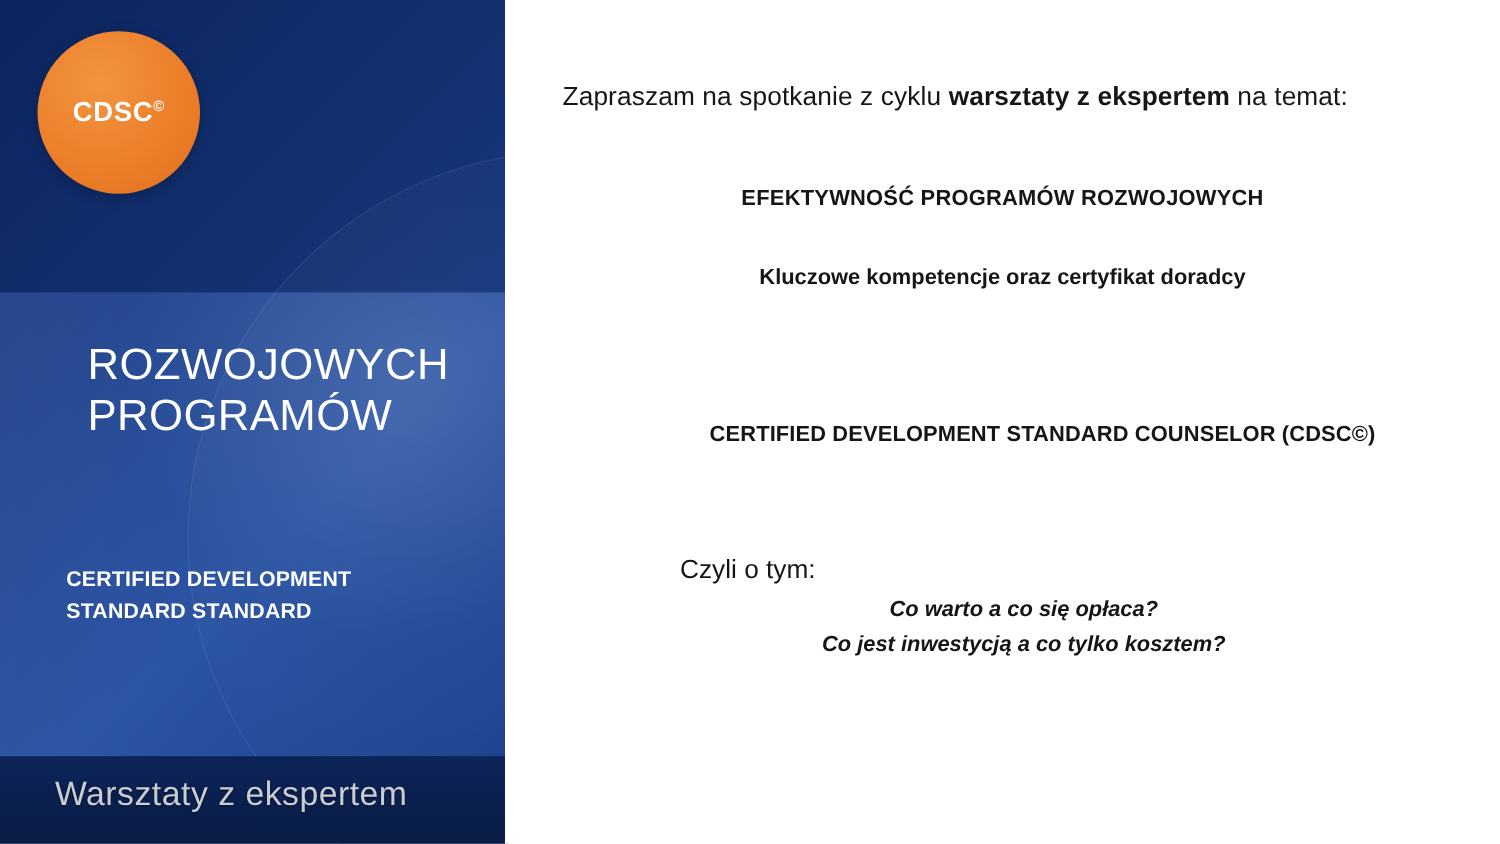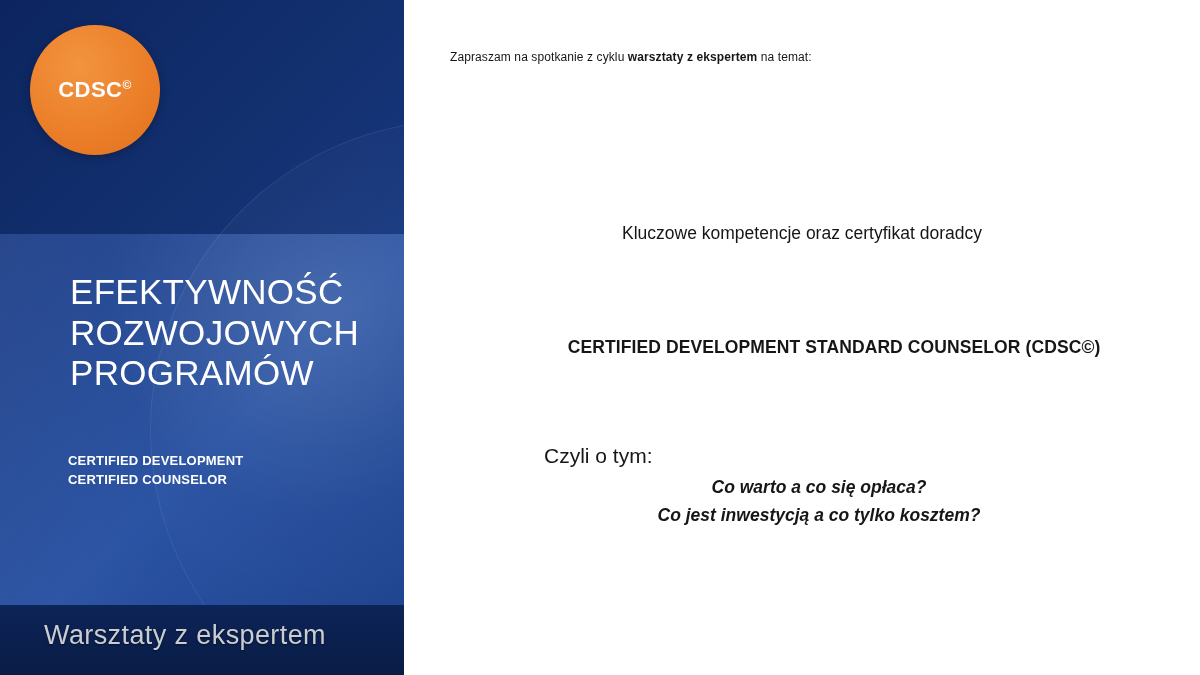--- a/index.html
+++ b/index.html
@@ -95,25 +95,25 @@
     top: 272px;
     width: 320px;
     color: #ffffff;
     font-size: 35px;
     line-height: 1.16;
     font-weight: 300;
     letter-spacing: 0.3px;
   }
   .left-subtitle {
     position: absolute;
-    left: 68px;
+    left: 53px;
     top: 452px;
     width: 300px;
     color: #ffffff;
-    font-size: 13px;
+    font-size: 17px;
     font-weight: bold;
     line-height: 1.45;
     letter-spacing: 0.2px;
   }
 
   .left-footer {
     position: absolute;
     left: 44px;
     top: 620px;
     color: #c9ccd2;
@@ -128,43 +128,44 @@
     position: relative;
     width: 796px;
     height: 675px;
     background: #ffffff;
     color: #161616;
   }
   .r-line { position: absolute; }
 
   .intro {
     left: 46px;
-    top: 50px;
-    font-size: 12px;
+    top: 66px;
+    font-size: 21px;
     letter-spacing: 0.1px;
   }
   .intro b { font-weight: bold; }
 
   .headline {
     left: 0;
     top: 148px;
     width: 796px;
     text-align: center;
     font-size: 17.5px;
     font-weight: bold;
     letter-spacing: 0.2px;
   }
 
   .desc {
     left: 0;
-    top: 220px;
+    top: 208px;
     width: 796px;
     text-align: center;
     font-size: 17.5px;
     line-height: 1.55;
+    font-weight: bold;
   }
 
   .cert {
     left: 0;
     top: 337px;
     width: 860px;
     text-align: center;
     font-size: 17.5px;
     font-weight: bold;
     letter-spacing: 0.1px;
@@ -197,37 +198,37 @@
     <div class="left-mid"></div>
     <div class="sheen"></div>
     <div class="arc"></div>
     <div class="left-bottom"></div>
 
     <div class="logo-circle">
       <span class="logo-text"><span>CDSC</span><sup>©</sup></span>
     </div>
 
     <div class="left-title">
-      <div>EFEKTYWNOŚĆ</div>
       <div>ROZWOJOWYCH</div>
       <div>PROGRAMÓW</div>
     </div>
 
     <div class="left-subtitle">
       <div>CERTIFIED DEVELOPMENT</div>
-      <div>CERTIFIED COUNSELOR</div>
+      <div>STANDARD STANDARD</div>
     </div>
 
     <div class="left-footer">Warsztaty z ekspertem</div>
   </div>
 
   <div class="right-panel">
 
     <div class="r-line intro"><span>Zapraszam na spotkanie z cyklu </span><b>warsztaty z ekspertem</b><span> na temat:</span></div>
 
+    <div class="r-line headline">EFEKTYWNOŚĆ PROGRAMÓW ROZWOJOWYCH</div>
 
     <div class="r-line desc">
       <div>Kluczowe kompetencje oraz certyfikat doradcy</div>
     </div>
 
     <div class="r-line cert">CERTIFIED DEVELOPMENT STANDARD COUNSELOR (CDSC©)</div>
 
     <div class="r-line czyli">Czyli o tym:</div>
 
     <div class="r-line questions">

